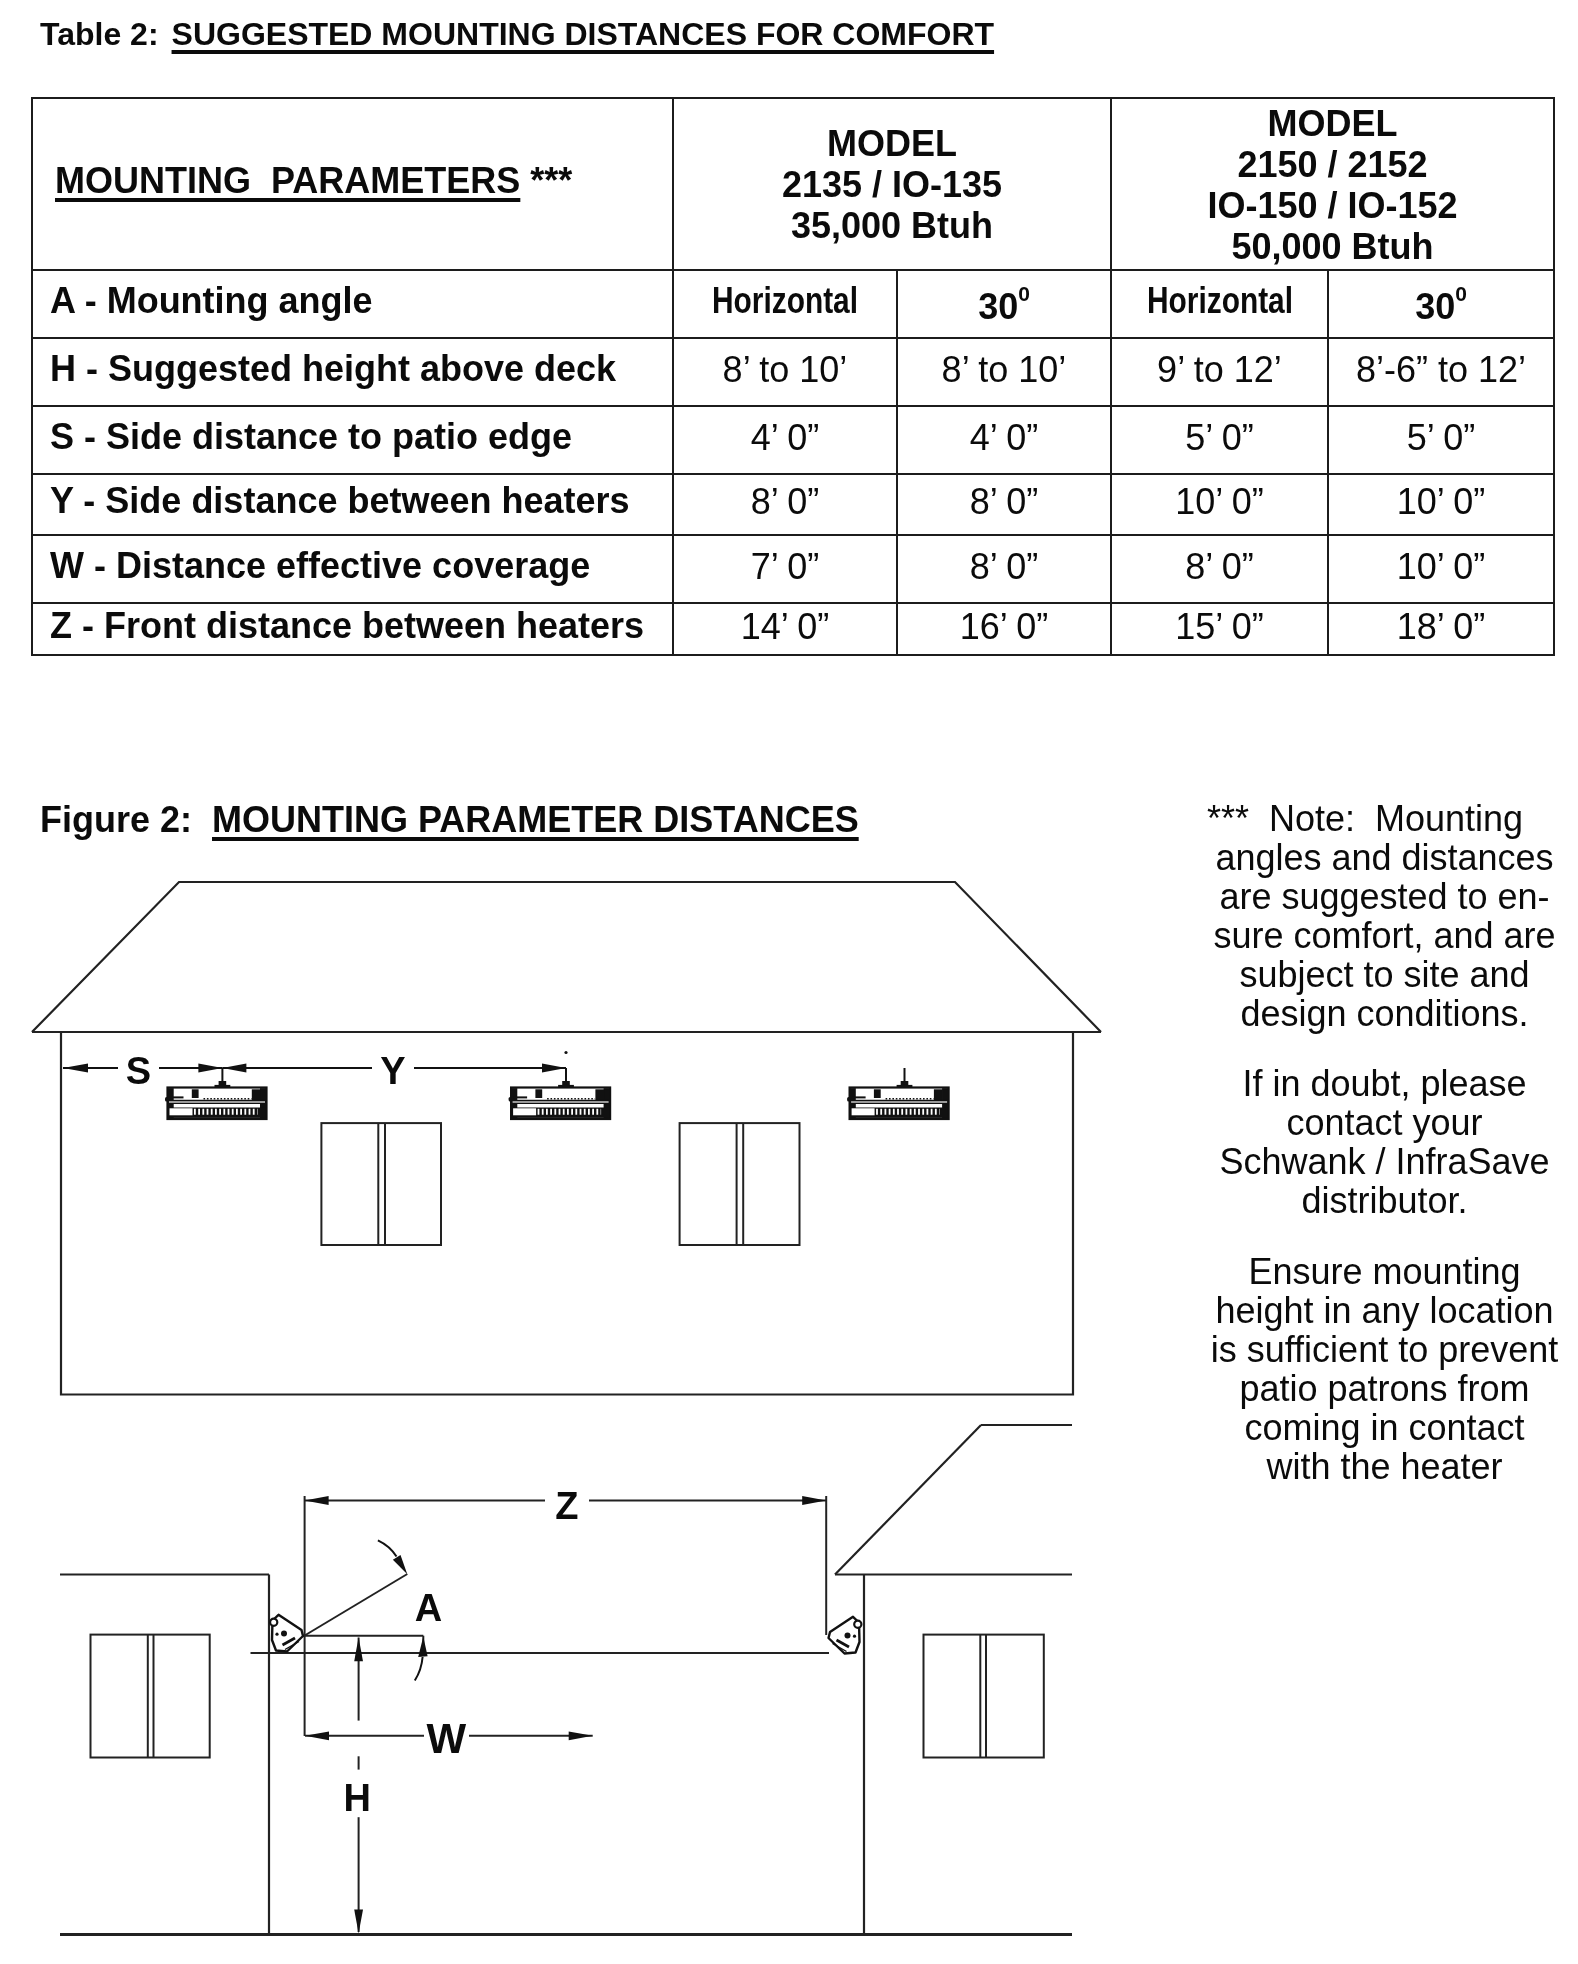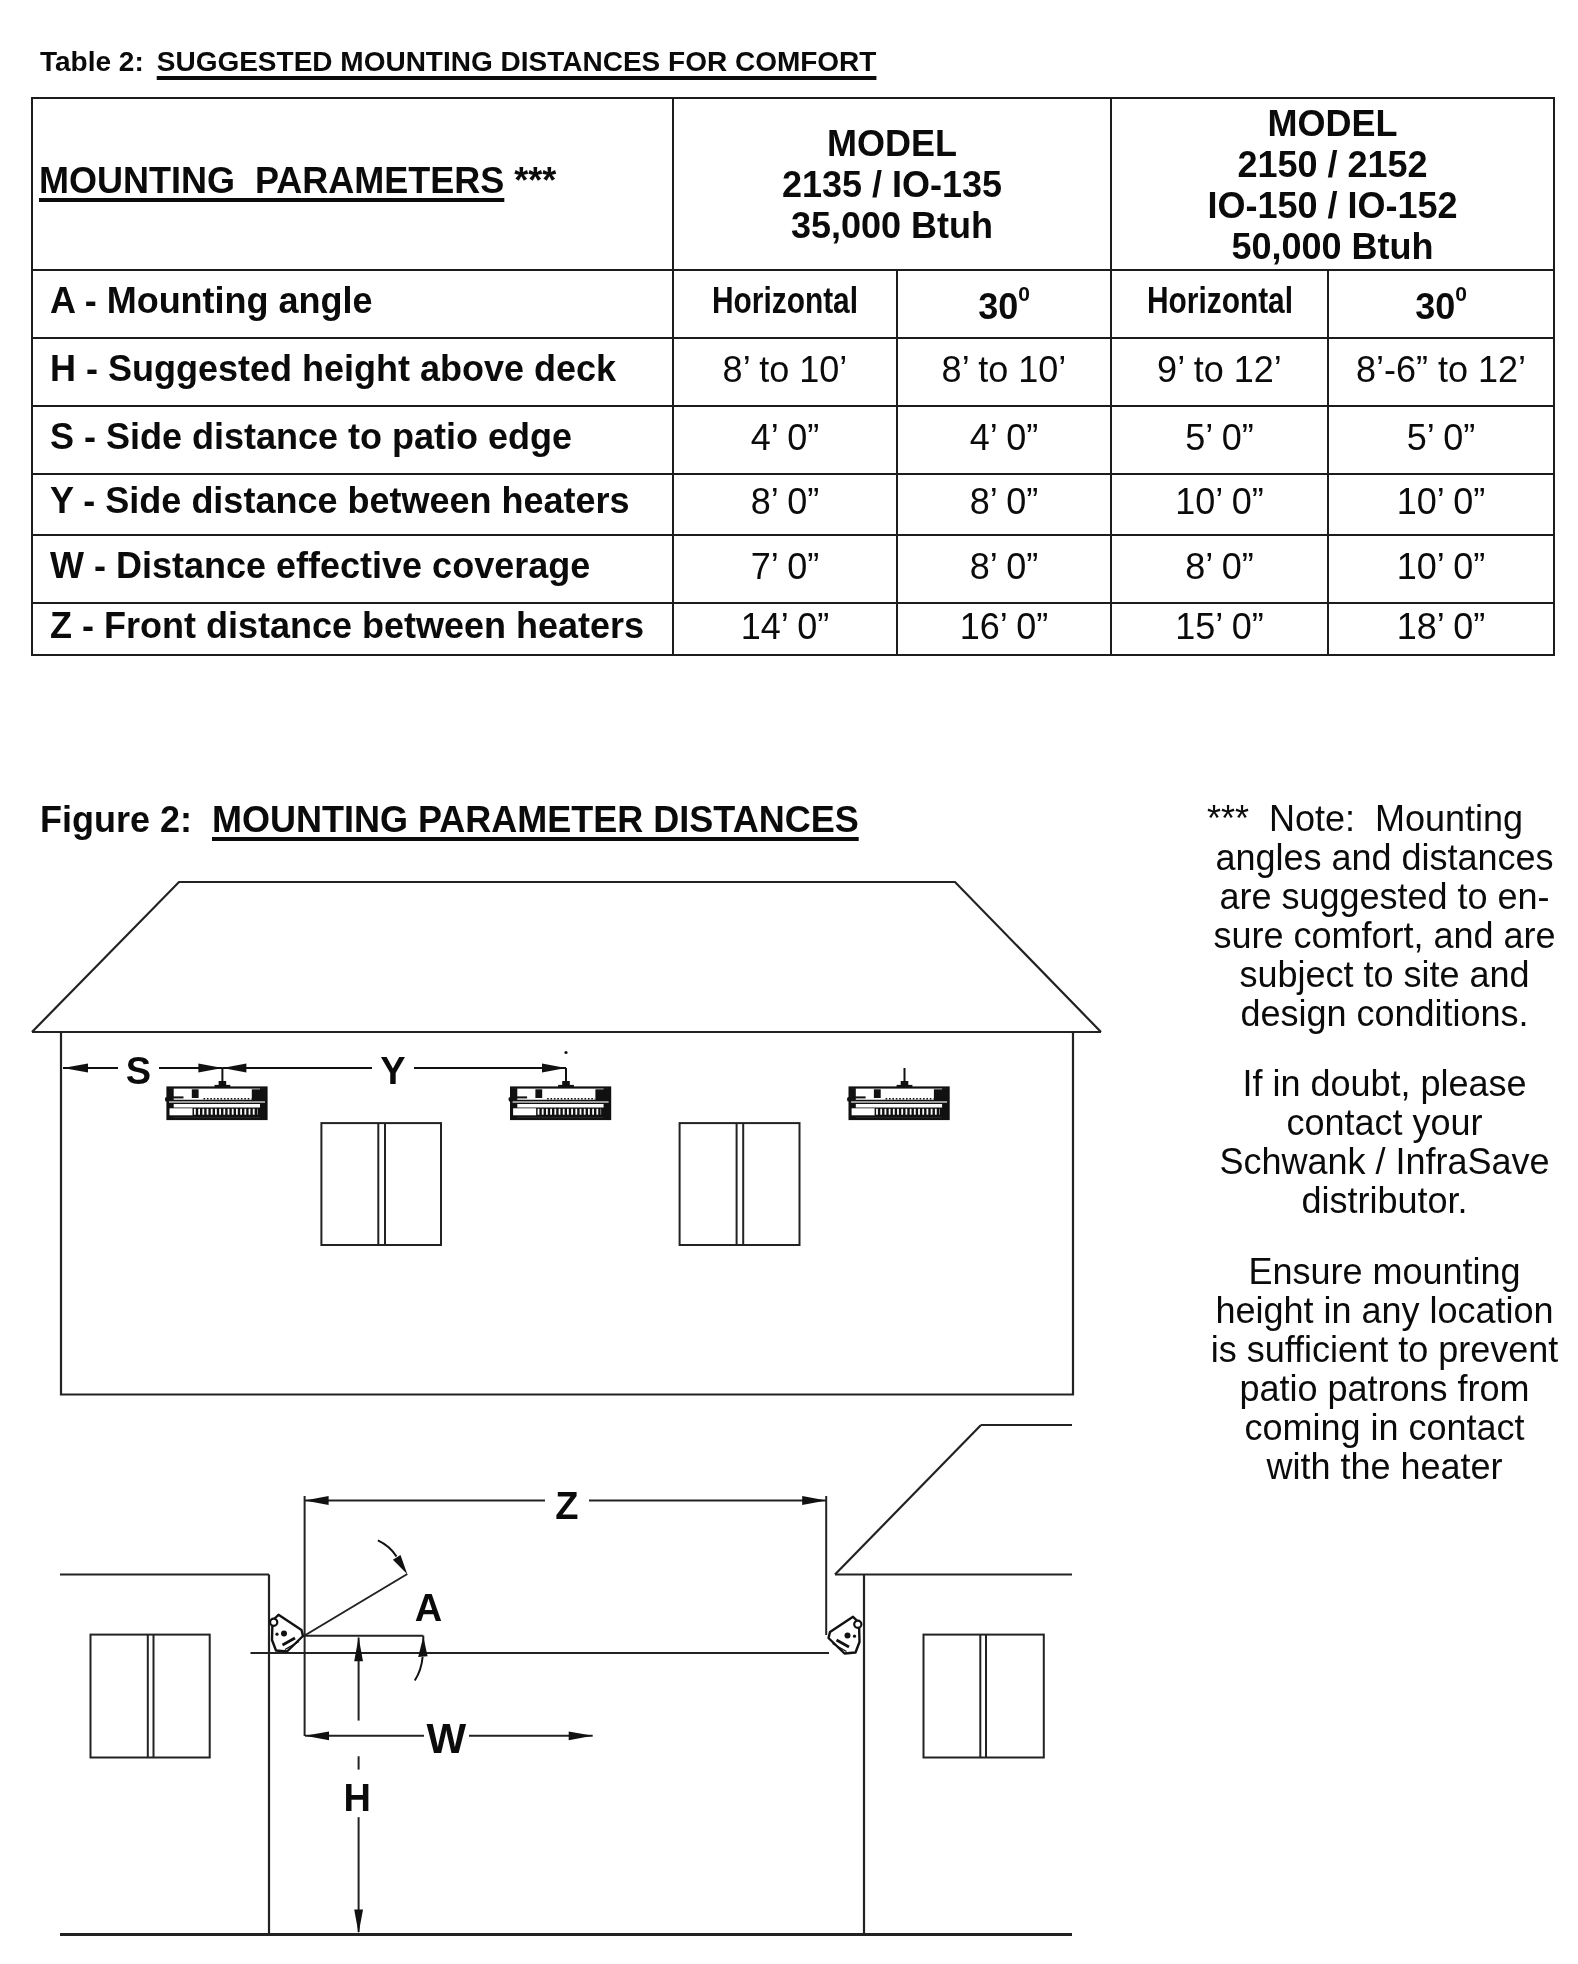--- a/index.html
+++ b/index.html
@@ -16,33 +16,33 @@
   .cond{display:inline-block;transform:scaleX(0.83);transform-origin:center;}
   sup.deg{font-size:21px;vertical-align:0.85em;letter-spacing:0;}
   .note{position:absolute;left:1155px;top:800px;width:420px;font-size:36px;line-height:38.9px;}
   .note p{margin:0;padding-left:39px;text-align:center;}
   .note p.p1{text-indent:-39px;}
   .note p+p{margin-top:32px;}
 </style>
 </head>
 <body>
 
-<div class="abs" style="left:40px;top:13.6px;font-size:28px;font-weight:bold;line-height:40px;margin-top:28px;">Table 2:<span style="display:inline-block;width:13px;"></span><u>SUGGESTED MOUNTING DISTANCES FOR COMFORT</u></div>
+<div class="abs" style="left:40px;top:13.6px;font-size:32px;font-weight:bold;line-height:40px;">Table 2:<span style="display:inline-block;width:13px;"></span><u>SUGGESTED MOUNTING DISTANCES FOR COMFORT</u></div>
 
 <table>
 <colgroup>
       <col style="width:641px">
       <col style="width:224px">
       <col style="width:214px">
       <col style="width:217px">
       <col style="width:226px">
     </colgroup>
 <tbody>
 <tr style="height:172px">
-  <td style="font-weight:bold;font-size:36px;line-height:40px;padding-left:6px;padding-bottom:7px;"><u>MOUNTING&nbsp;&nbsp;PARAMETERS</u> ***</td>
+  <td style="font-weight:bold;font-size:36px;line-height:40px;padding-left:22px;padding-bottom:7px;"><u>MOUNTING&nbsp;&nbsp;PARAMETERS</u> ***</td>
   <td class="hc" colspan="2">MODEL<br>2135 / IO-135<br>35,000 Btuh</td>
   <td class="hc" colspan="2" style="padding-top:3px;">MODEL<br>2150 / 2152<br>IO-150 / IO-152<br>50,000 Btuh</td>
 </tr>
 <tr style="height:68px">
   <td class="lbl">A - Mounting angle</td>
   <td class="vb"><span class="cond">Horizontal</span></td>
   <td class="vb">30<sup class="deg">0</sup></td>
   <td class="vb"><span class="cond">Horizontal</span></td>
   <td class="vb">30<sup class="deg">0</sup></td>
 </tr>

